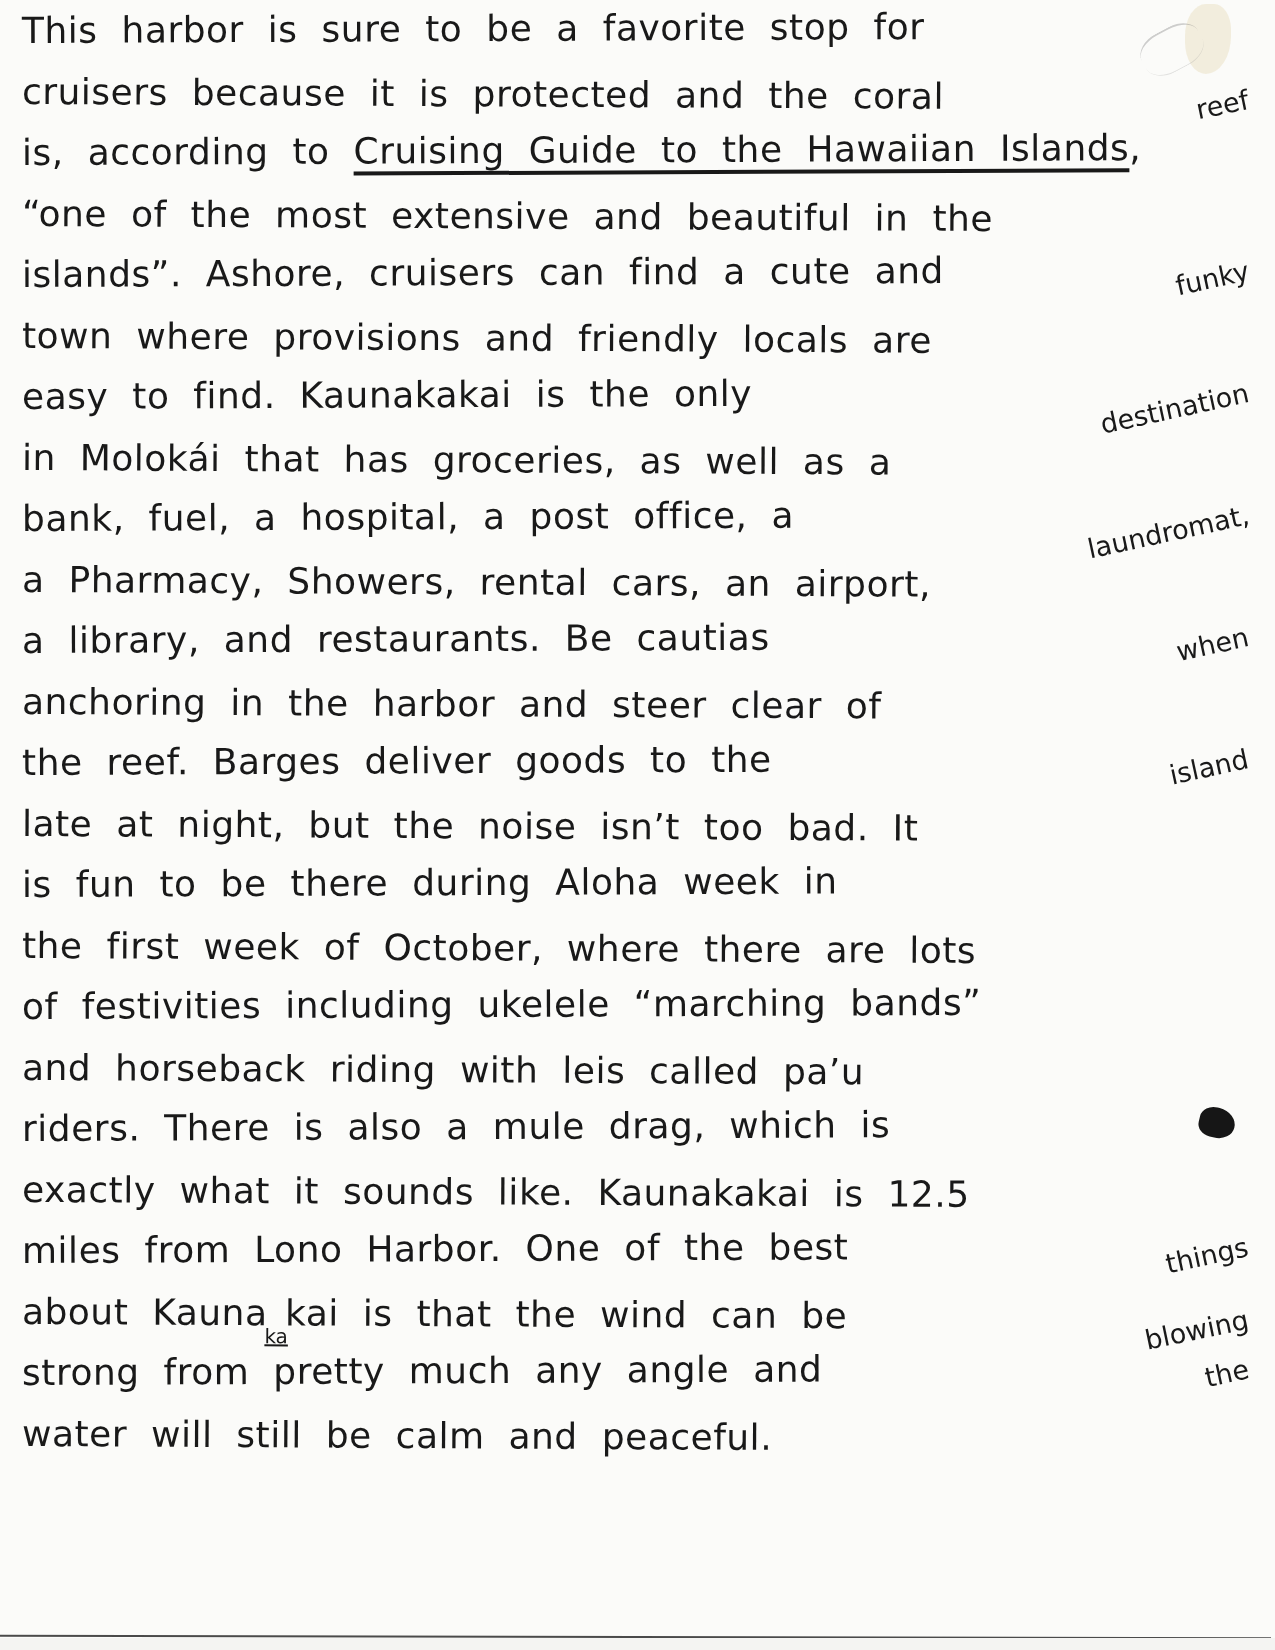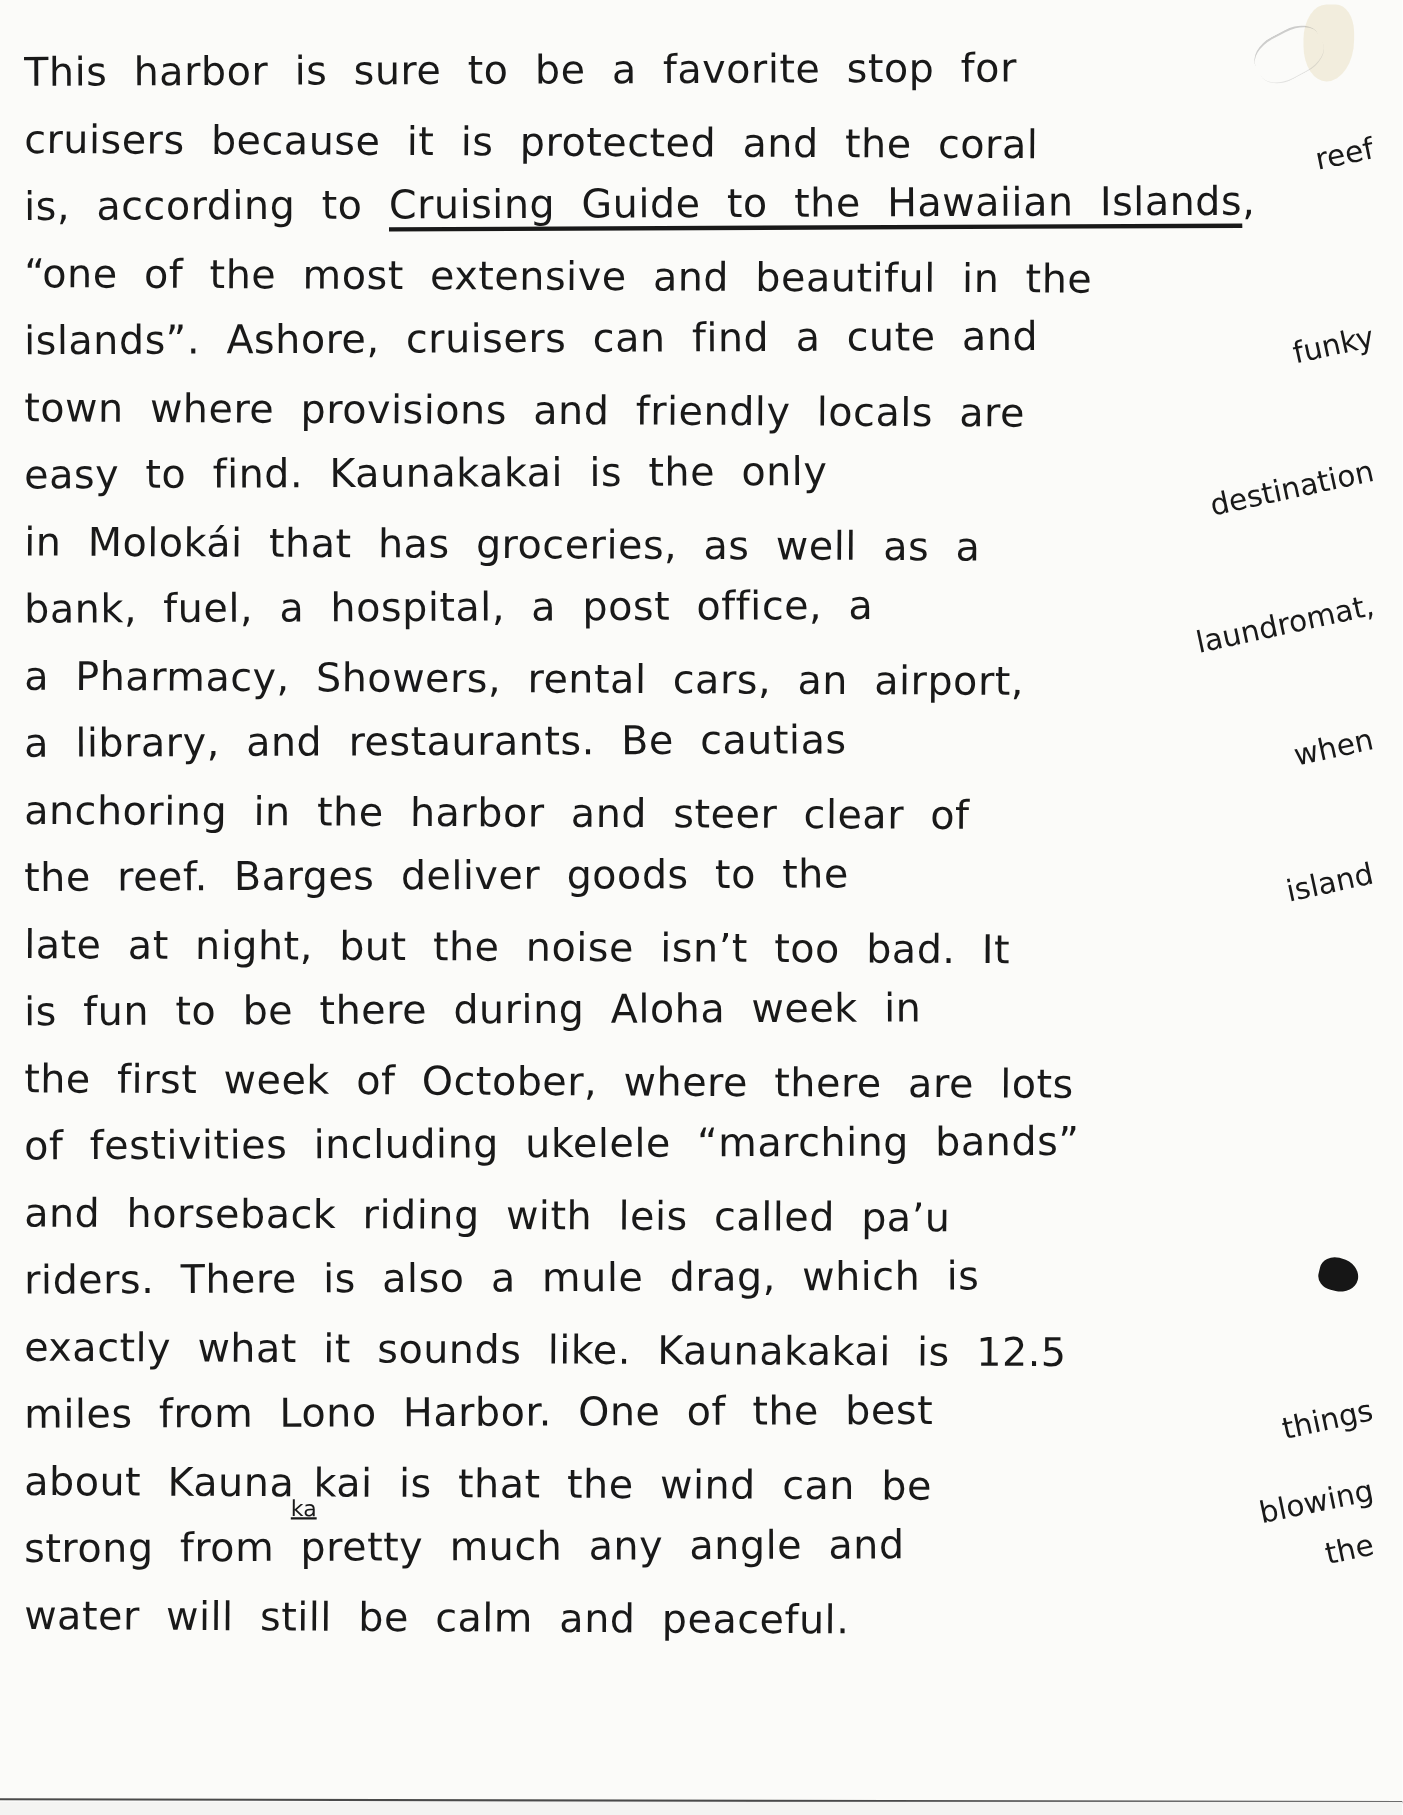--- a/index.html
+++ b/index.html
@@ -34,21 +34,20 @@
     text-decoration-thickness: 4px;
     text-underline-offset: 14px;
     margin-right: 22px;
     display: inline-block;
     transform: rotate(-0.4deg);
   }
   
   .lines {
     padding-left: 22px;
     padding-right: 10px;
-    margin-top: 36px;
   }
   .line {
     position: relative;
     height: 61px;
     line-height: 61px;
     font-size: 36px;
     letter-spacing: 0.5px;
     word-spacing: 12px;
     white-space: nowrap;
     transform-origin: left center;

